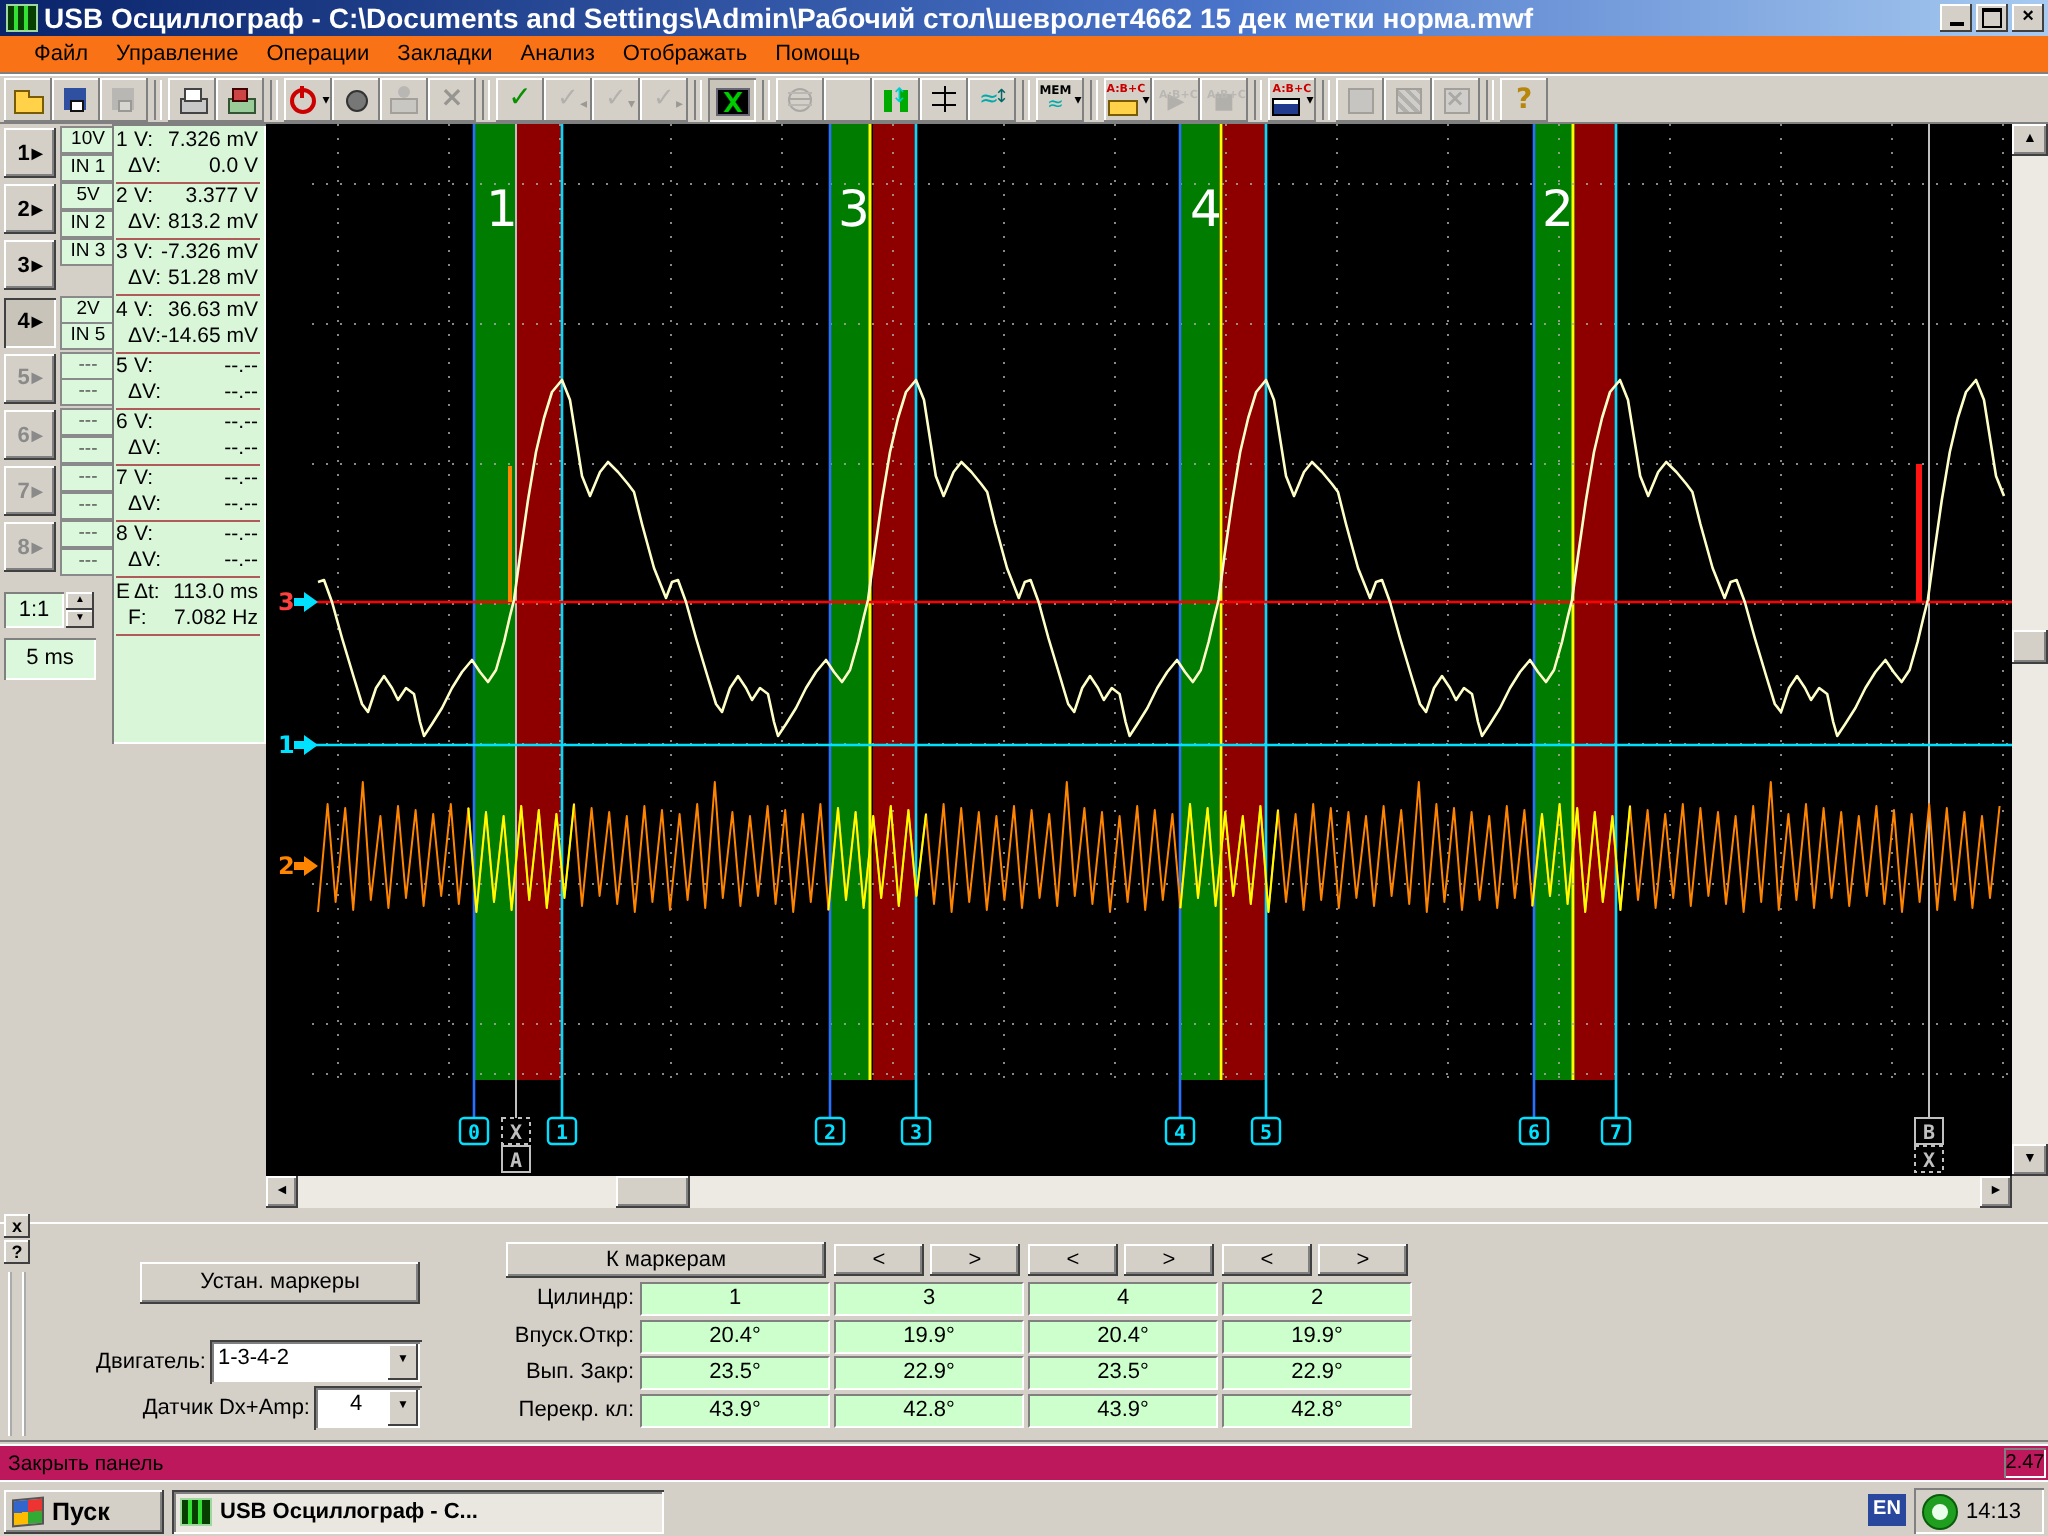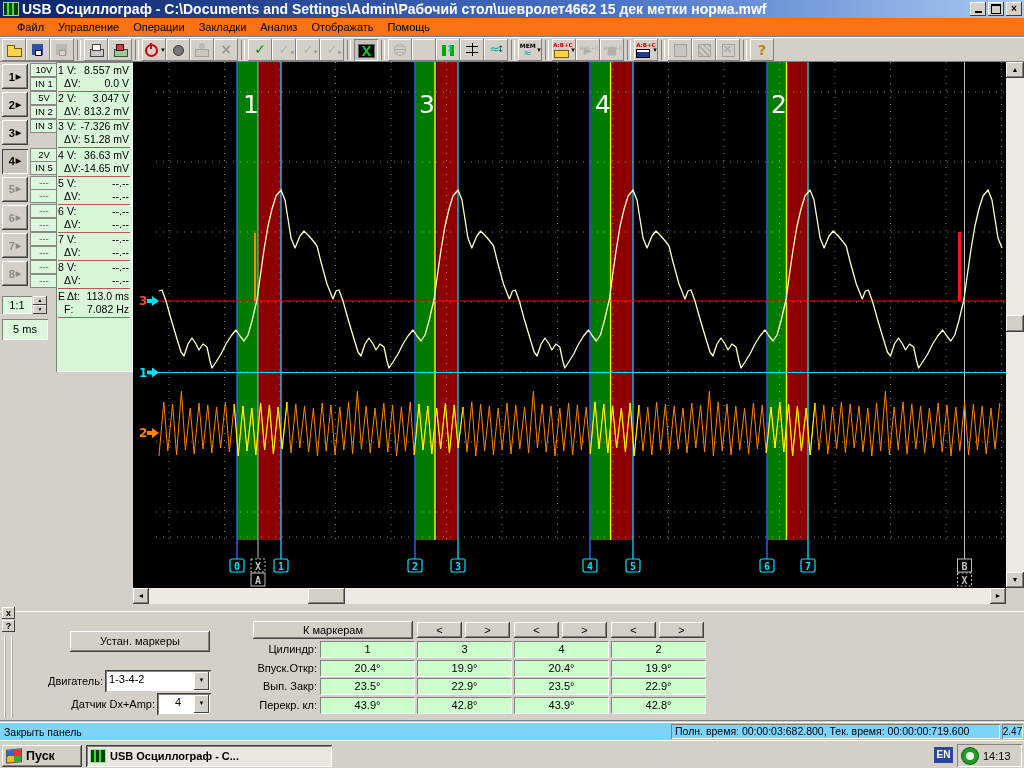--- a/index.html
+++ b/index.html
@@ -135,21 +135,21 @@
         text-align:center;font-size:11px;}
   .plabel{position:absolute;text-align:right;font-size:11px;}
   .combo{position:absolute;background:#fff;box-shadow:inset 1px 1px #404040,inset -1px -1px #d4d0c8,inset 2px 2px #808080;}
   .combo .val{position:absolute;left:4px;top:3px;font-size:11px;}
   .combo .cbtn{position:absolute;right:2px;top:2px;bottom:2px;width:15px;background:#d4d0c8;
                box-shadow:inset -1px -1px #404040,inset 1px 1px #fff;font-size:6px;text-align:center;line-height:17px;}
   .gcell{position:absolute;background:#ccffcc;border-top:1px solid #808080;border-left:1px solid #808080;
          border-right:1px solid #fff;border-bottom:1px solid #fff;text-align:center;font-size:11px;}
 
   
-  #statusbar{left:0;top:722px;width:1024px;height:18px;background:#7dd3fc;border-top:1px solid #fff;font-size:10.5px;}
+  #statusbar{left:0;top:722px;width:1024px;height:18px;background:#be185d;border-top:1px solid #fff;font-size:10.5px;}
   #statusleft{position:absolute;left:4px;top:3px;}
   #statustime{position:absolute;left:671px;top:1px;width:329px;height:15px;box-shadow:inset 1px 1px #808080,inset -1px -1px #fff;
               line-height:15px;padding-left:4px;box-sizing:border-box;}
   #statusval{position:absolute;left:1002px;top:1px;width:21px;height:15px;box-shadow:inset 1px 1px #808080,inset -1px -1px #fff;
              line-height:15px;text-align:center;font-size:10px;}
   #taskbar{left:0;top:740px;width:1024px;height:28px;background:#d4d0c8;border-top:1px solid #fff;padding-left:20px;}
   #startbtn{position:absolute;left:2px;top:4px;width:80px;height:22px;display:flex;align-items:center;gap:4px;
             padding-left:4px;box-sizing:border-box;font-weight:bold;font-size:12.5px;
             background:#d4d0c8;box-shadow:inset -1px -1px #404040,inset 1px 1px #fff,inset -2px -2px #808080;}
   #winflag{width:14px;height:12px;background:conic-gradient(#e33 0 25%,#3a3 0 50%,#fb0 0 75%,#36c 0);
@@ -342,32 +342,32 @@
         <span>8</span>
         <span class="ar">▶</span>
       </div>
       <div class="chcell dim" style="position: absolute; left: 30px; top: 198.4px; width: 26px; height: 12px;">---</div>
       <div class="chcell dim" style="position: absolute; left: 30px; top: 211.9px; width: 26px; height: 12px;">---</div>
       <div id="readout">
         <div class="rrow" style="position: absolute; left: 2px; top: 1px; width: 72px; height: 28px;">
           <div class="l1">
             <div class="idx">1</div>
             <div class="lab">V:</div>
-            <div class="val">8.557 mV</div>
+            <div class="val">7.326 mV</div>
           </div>
           <div class="l2">
             <div class="lab2">ΔV:</div>
             <div class="val">0.0 V</div>
           </div>
         </div>
         <div class="rrow" style="position: absolute; left: 2px; top: 29.2px; width: 72px; height: 28px;">
           <div class="l1">
             <div class="idx">2</div>
             <div class="lab">V:</div>
-            <div class="val">3.047 V</div>
+            <div class="val">3.377 V</div>
           </div>
           <div class="l2">
             <div class="lab2">ΔV:</div>
             <div class="val">813.2 mV</div>
           </div>
         </div>
         <div class="rrow" style="position: absolute; left: 2px; top: 57.4px; width: 72px; height: 28px;">
           <div class="l1">
             <div class="idx">3</div>
             <div class="lab">V:</div>
@@ -600,21 +600,20 @@
         <div class="plabel" style="position: absolute; left: 243px; top: 87.1px; width: 74px; height: 14px;">Перекр. кл:</div>
         <div class="gcell" style="position: absolute; left: 320px; top: 85.1px; width: 93px; height: 15px; line-height: 15px;">43.9°</div>
         <div class="gcell" style="position: absolute; left: 417px; top: 85.1px; width: 93px; height: 15px; line-height: 15px;">42.8°</div>
         <div class="gcell" style="position: absolute; left: 514px; top: 85.1px; width: 93px; height: 15px; line-height: 15px;">43.9°</div>
         <div class="gcell" style="position: absolute; left: 611px; top: 85.1px; width: 93px; height: 15px; line-height: 15px;">42.8°</div>
       </div>
   </div>
 
   <div id="statusbar" class="abs">
     <span id="statusleft">Закрыть панель</span>
-    <span id="statustime">Полн. время: 00:00:03:682.800, Тек. время: 00:00:00:719.600</span>
     <span id="statusval">2.47</span>
   </div>
 
   <div id="taskbar" class="abs">
     <div id="startbtn">
       <span id="winflag"></span>
       <span>Пуск</span>
     </div>
     <div id="taskbtn">
       <span id="taskicon"></span>

